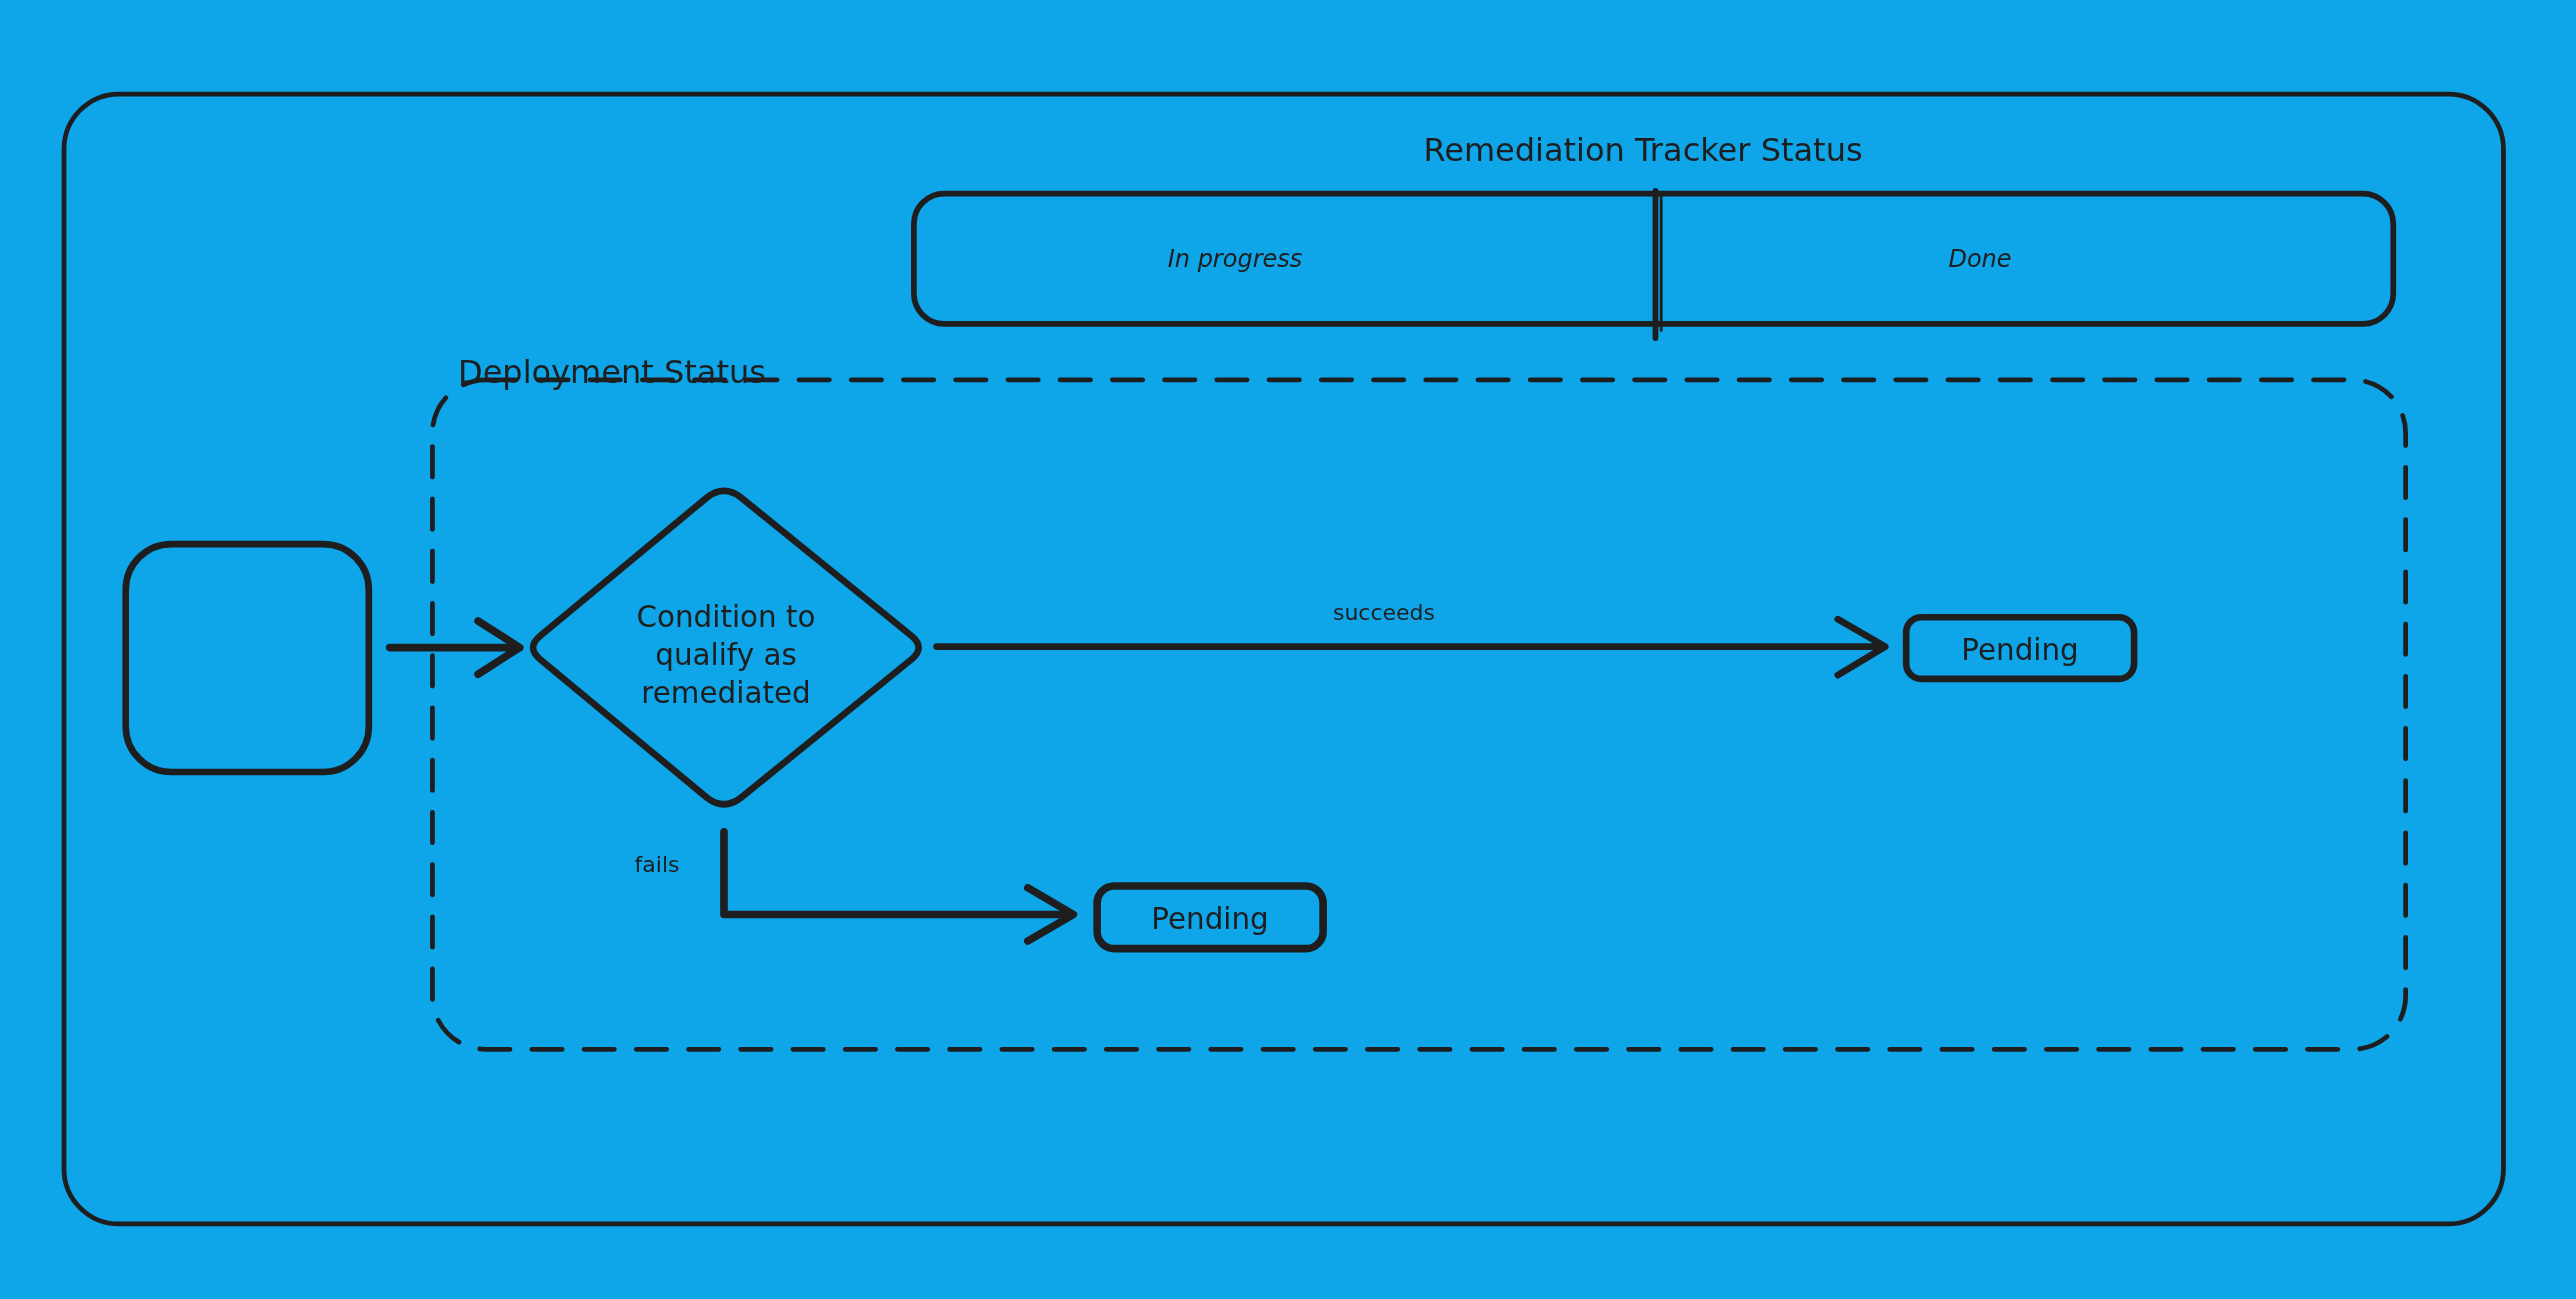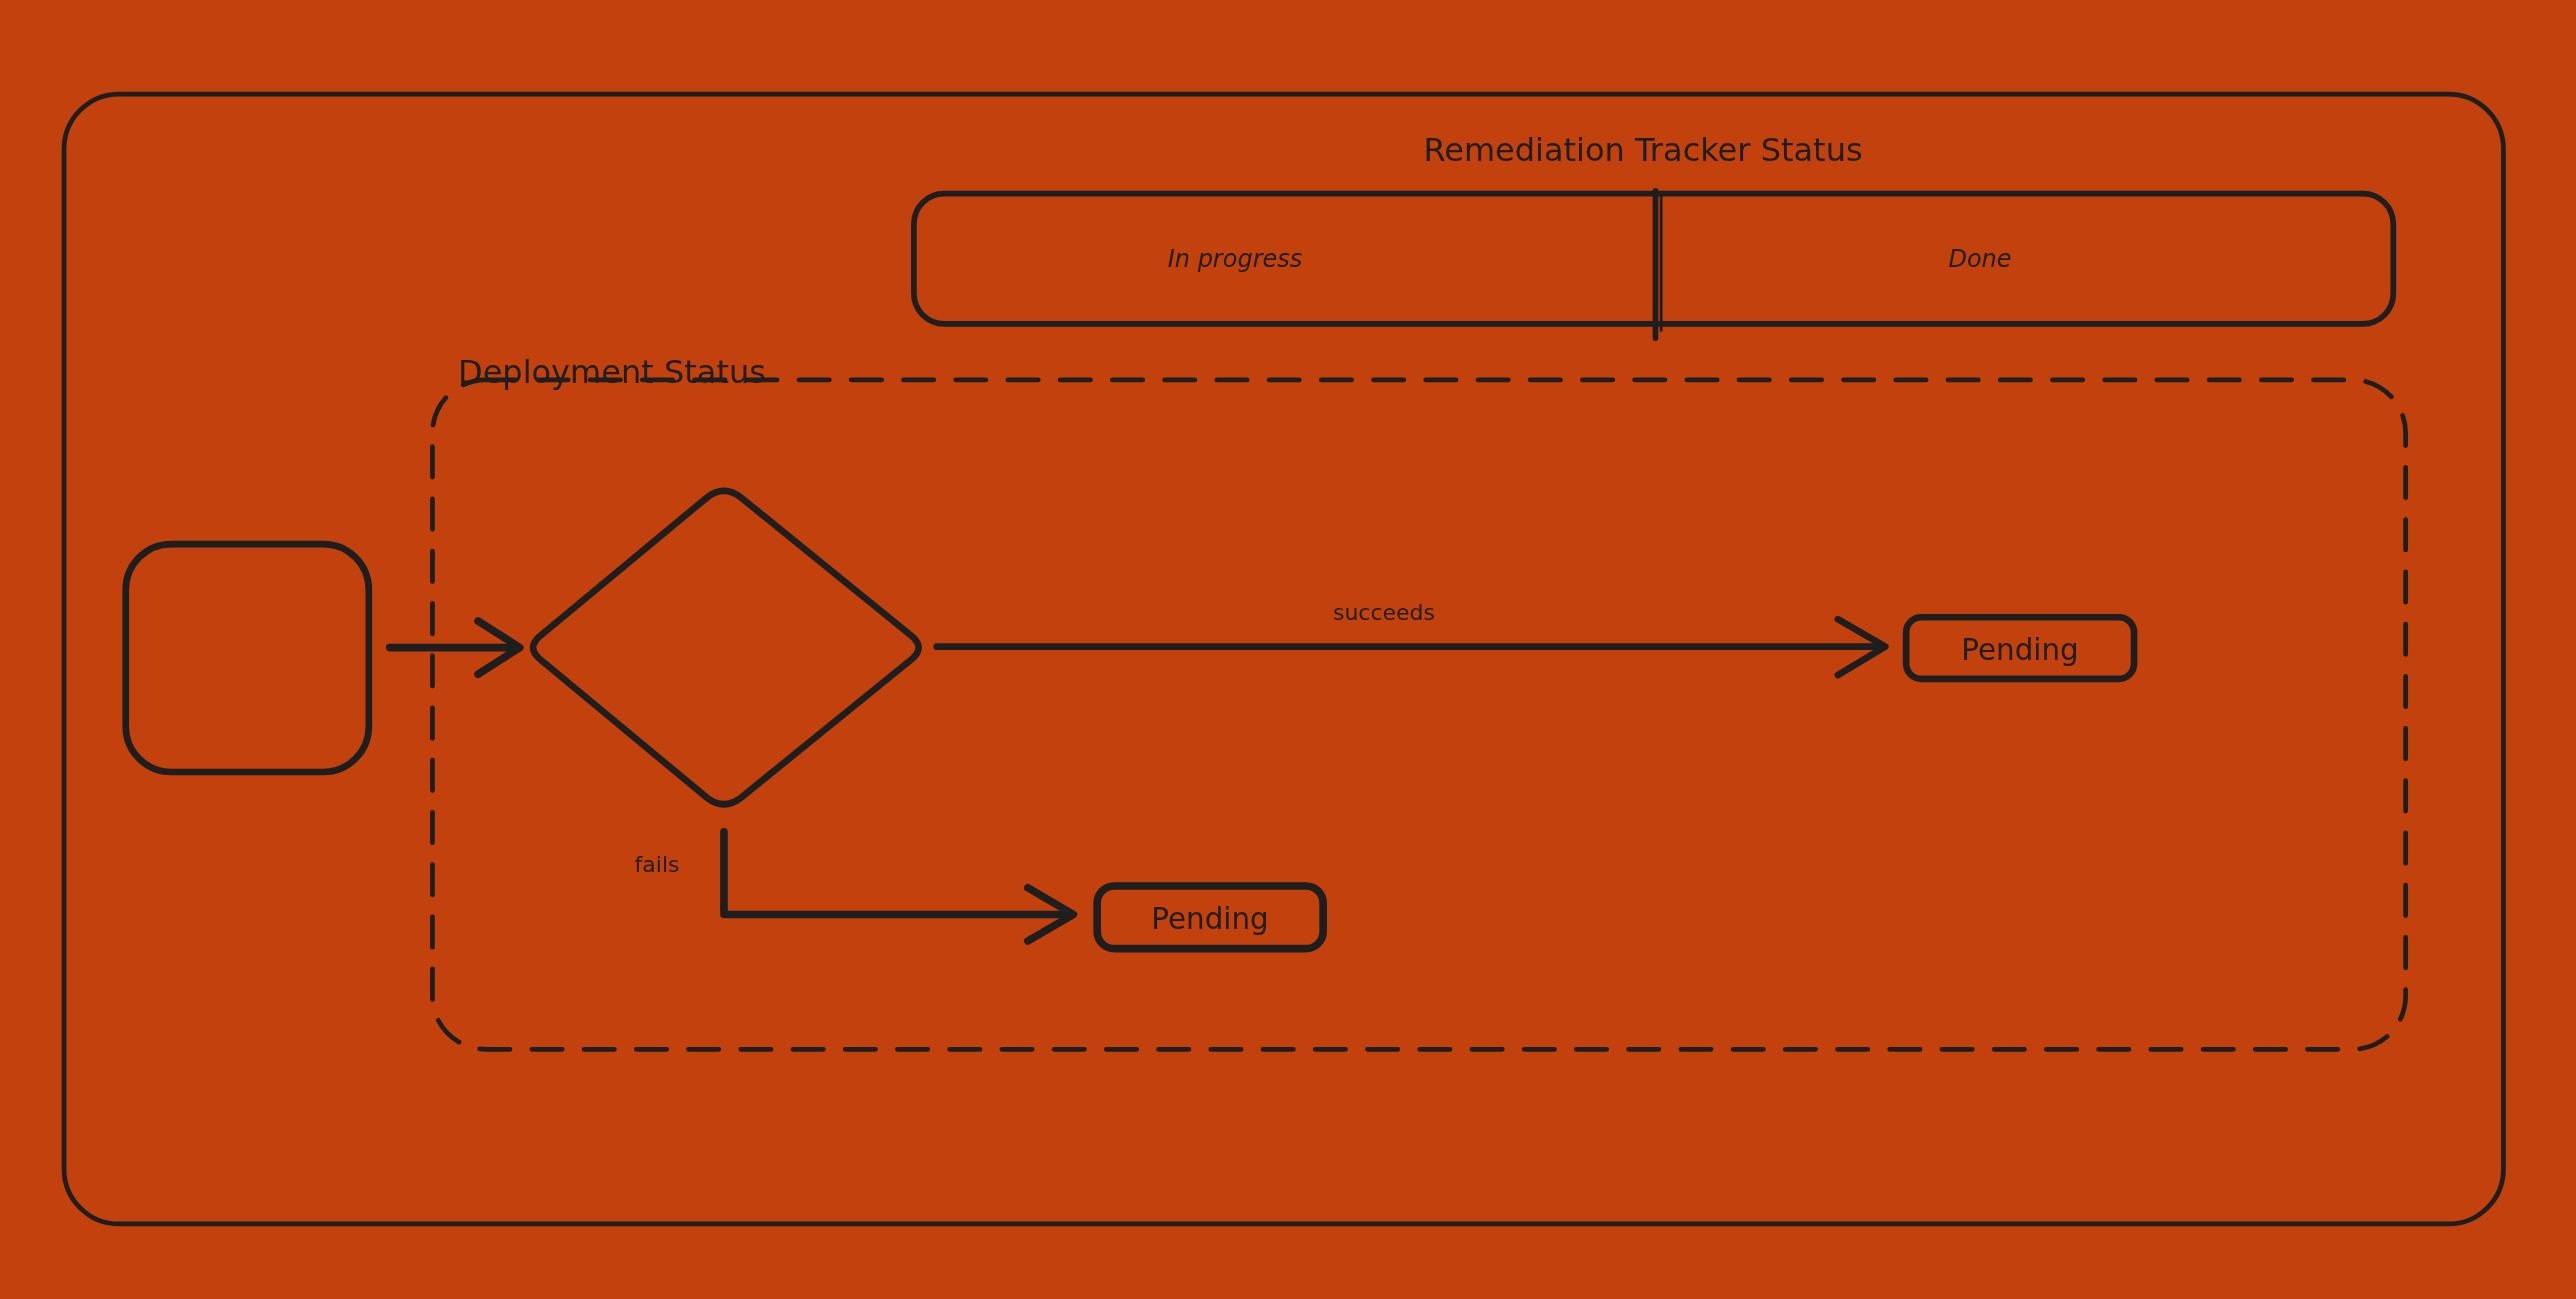--- a/index.html
+++ b/index.html
@@ -4,21 +4,21 @@
 <style>
   html, body {
     margin: 0;
     padding: 0;
     background: #ffffff;
   }
   .canvas {
     position: relative;
     width: 2576px;
     height: 1299px;
-    background: #c2410c;
+    background: #0ea5e9;
     overflow: hidden;
     font-family: "DejaVu Sans", sans-serif;
     color: #1e1e1e;
   }
   .shapes {
     position: absolute;
     left: 0;
     top: 0;
     width: 2576px;
     height: 1299px;
@@ -81,20 +81,23 @@
 
   <div class="label fs-title" style="left:1643px; top:150px;">Remediation Tracker Status</div>
 
   <div class="label fs-cell" style="left:1235px; top:259px;">In progress</div>
 
   <div class="label fs-cell" style="left:1980px; top:259px;">Done</div>
 
   <div class="label left-anchor fs-title" style="left:458px; top:332px;margin-top:40px;">Deployment Status</div>
 
 
+  <div class="label fs-node" style="left:726px; top:655px;">Condition to
+qualify as
+remediated</div>
 
   <div class="label fs-edge" style="left:1384px; top:613px;">succeeds</div>
 
   <div class="label fs-node" style="left:2020px; top:650px;">Pending</div>
 
   <div class="label fs-edge" style="left:657px; top:865px;">fails</div>
 
   <div class="label fs-node" style="left:1210px; top:919px;">Pending</div>
 
 </div>

